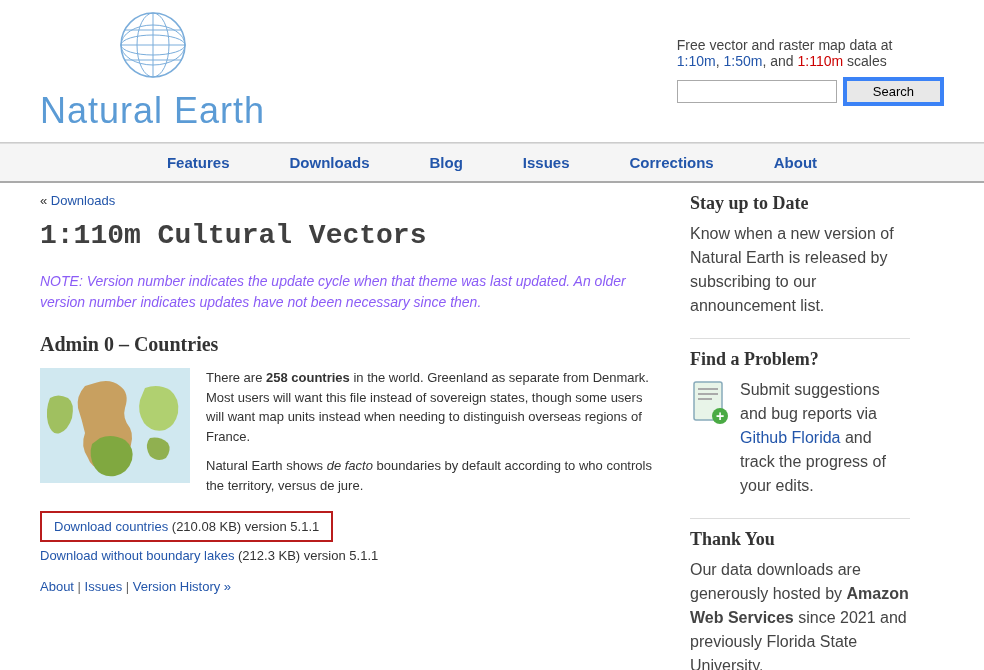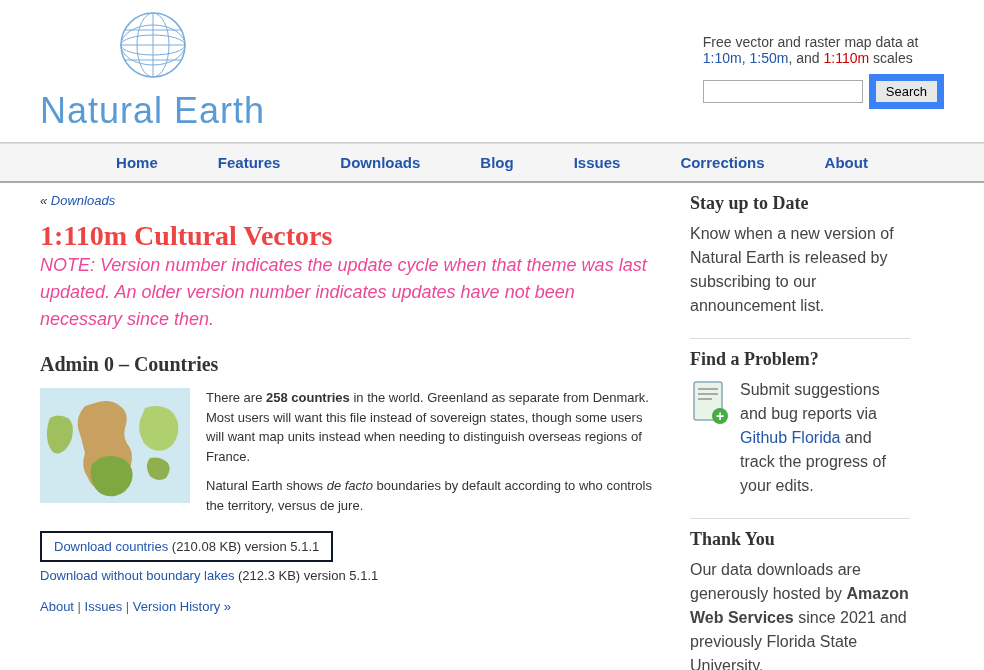--- a/index.html
+++ b/index.html
@@ -45,22 +45,22 @@
       justify-content: flex-end;
     }
     #search-input {
       border: 1px solid #aaa;
       padding: 3px 6px;
       font-size: 13px;
       width: 160px;
     }
     #search-button {
       background: #e8e8e8;
-      border: 7px solid #3b82f6;
-      padding: 3px 10px;
+      border: 4px solid #3b82f6;
+      padding: 3px 26px;
       cursor: pointer;
       font-size: 13px;
     }
 
     
     #nav {
       background: #f5f5f5;
       border-top: 1px solid #ddd;
       border-bottom: 2px solid #aaa;
       display: flex;
@@ -91,54 +91,54 @@
     }
     #sidebar {
       width: 220px;
       flex-shrink: 0;
     }
 
     
     #breadcrumb {
       margin-bottom: 12px;
       font-size: 13px;
-      font-style: italic;
     }
     #breadcrumb a {
       color: #2255aa;
       text-decoration: none;
     }
 
     
     #page-title {
       font-size: 28px;
       font-weight: bold;
-      color: #ef4444;
-      font-family: Liberation Serif, serif;
+      color: #404040;
+      margin-bottom: 20px;
+      font-family: Liberation Mono, monospace;
     }
 
     
     .download-all-link {
       color: #2255aa;
       text-decoration: none;
       font-size: 13px;
     }
     .file-info {
       font-size: 13px;
       margin-bottom: 4px;
     }
     .file-info a { color: #2255aa; text-decoration: none; }
     .downloads-count {
       font-size: 13px;
       margin-bottom: 10px;
     }
     .note-text {
-      font-size: 18px;
+      font-size: 14px;
       font-style: italic;
-      color: #ec4899;
+      color: #8b5cf6;
       margin-bottom: 20px;
       line-height: 1.5;
     }
 
     
     .section-heading {
       font-size: 20px;
       font-family: Georgia, serif;
       font-weight: bold;
       color: #333;
@@ -164,21 +164,21 @@
       color: #333;
     }
     .country-description b { font-weight: bold; }
     .country-description i { font-style: italic; }
 
     
     .download-links {
       margin-top: 10px;
     }
     .download-link-highlighted {
-      border: 2px solid #0f172a;
+      border: 2px solid #b91c1c;
       display: inline-block;
       padding: 6px 12px;
       margin-bottom: 6px;
     }
     .download-link-highlighted a {
       color: #2255aa;
       text-decoration: none;
       font-size: 13px;
     }
     .download-link-normal {
@@ -267,21 +267,20 @@
       scales
     </div>
     <div id="search-area">
       <input id="search-input" type="text" placeholder="" style="">
       <button id="search-button">Search</button>
     </div>
   </div>
 </div>
 
 <nav id="nav">
-  <a class="nav-item" href="#">Home</a>
   <a class="nav-item" href="#">Features</a>
   <a class="nav-item" href="#">Downloads</a>
   <a class="nav-item" href="#">Blog</a>
   <a class="nav-item" href="#">Issues</a>
   <a class="nav-item" href="#">Corrections</a>
   <a class="nav-item" href="#">About</a>
 </nav>
 
 <div id="main-container">
 

